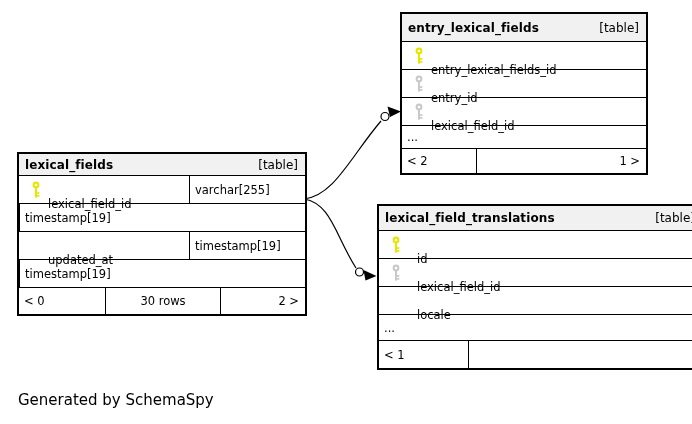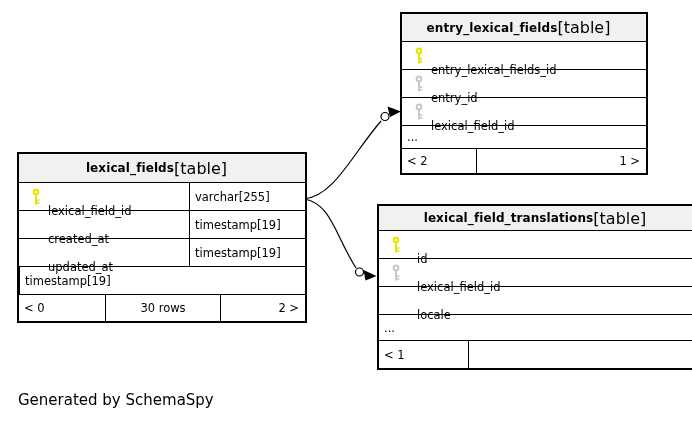--- a/index.html
+++ b/index.html
@@ -13,27 +13,27 @@
     color: #000;
   }
   .rel-svg { position: absolute; left: 0; top: 0; z-index: 1; }
   .tbl {
     position: absolute;
     border: 2px solid var(--border, #000);
     background: #fff;
     z-index: 2;
   }
   .thead {
-    display: flex; justify-content: center; align-items: center;
+    display: flex; justify-content: space-between; align-items: center;
     background: var(--header-bg, #f1f1f1);
-    padding: 0 17px 0 6px;
+    padding: 0 7px 0 6px;
     border-bottom: 1px solid var(--border, #000);
   }
   .tname { font-weight: bold; font-size: 12px; letter-spacing: 0.1px; }
-  .tkind { font-size: 16px; }
+  .tkind { font-size: 12px; }
   .trow {
     display: flex; align-items: center;
     height: 28px;
     border-bottom: 1px solid var(--border, #000);
     font-size: 11.5px;
   }
   .trow.ell { padding-left: 5px; }
   .keywrap { width: 10px; margin-left: 12px; display: flex; flex: none; }
   .key-pk { color: var(--primary-key, #e6e600); }
   .key-fk { color: var(--foreign-key, #c9c9c9); }
@@ -113,44 +113,40 @@
   <div class="trow ell" style="height:23px">
     <span>...</span>
   </div>
   <div class="tfoot" style="height:24px">
     <span class="fc f1" style="width:74px">&lt; 2</span>
     <span class="fc f3">1 &gt;</span>
   </div>
 </div>
 
 <div class="tbl" style="left:17px; top:152px; width:290px;">
-  <div class="thead" style="height:29px">
+  <div class="thead" style="height:22px">
     <span class="tname">lexical_fields</span>
     <span class="tkind">[table]</span>
   </div>
   <div class="trow">
     <span class="cnamecell">
       <span class="keywrap key-pk">
         <svg viewBox="0 0 10 17" width="10" height="17">
             <circle cx="5" cy="4" r="3.4" fill="currentColor"></circle>
             <circle cx="5" cy="4" r="1.3" fill="#fff"></circle>
             <rect x="4" y="7" width="2" height="9.6" fill="currentColor"></rect>
             <rect x="6" y="11.2" width="2.4" height="1.7" fill="currentColor"></rect>
             <rect x="6" y="14" width="2.4" height="1.7" fill="currentColor"></rect>
           </svg>
       </span>
       <span class="cname">lexical_field_id</span>
     </span>
     <span class="ctype">varchar[255]</span>
   </div>
   <div class="trow">
-    <span class="cnamecell">
-      <span class="keywrap"></span>
-      <span class="cname">created_at</span>
-    </span>
     <span class="ctype">timestamp[19]</span>
   </div>
   <div class="trow">
     <span class="cnamecell">
       <span class="keywrap"></span>
       <span class="cname">updated_at</span>
     </span>
     <span class="ctype">timestamp[19]</span>
   </div>
   <div class="trow">

